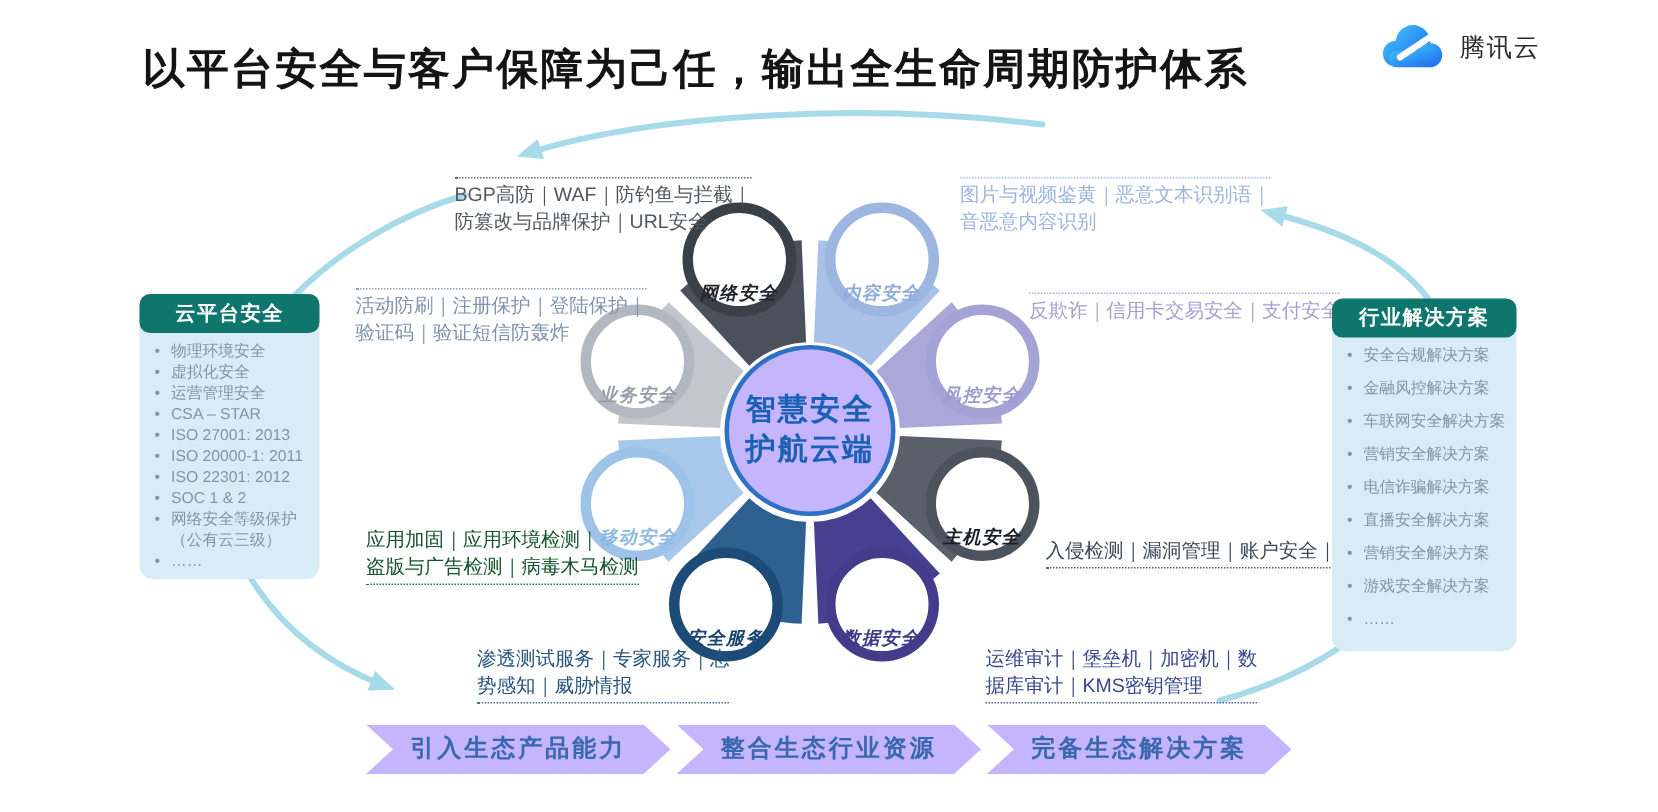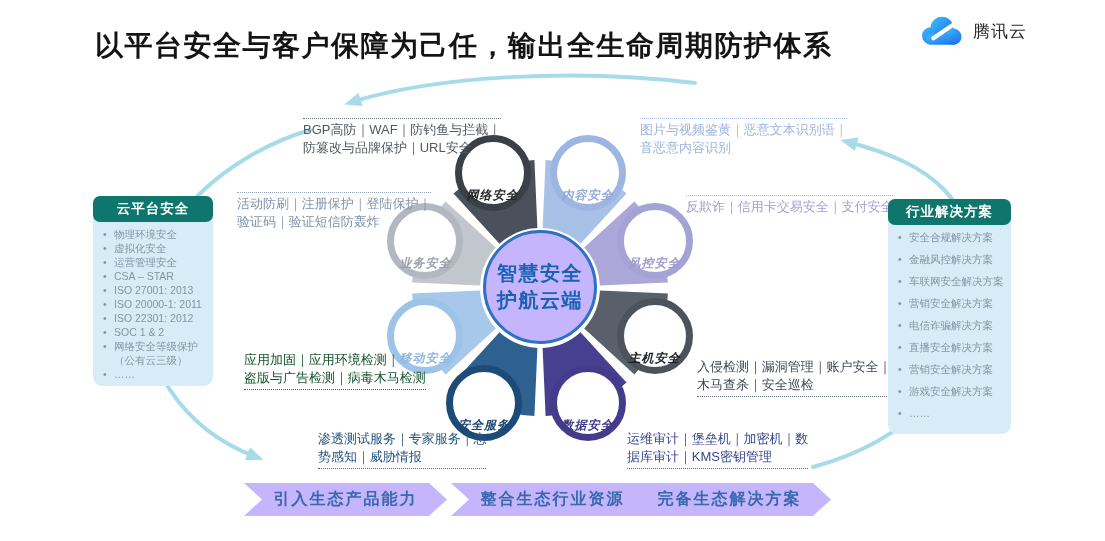--- a/index.html
+++ b/index.html
@@ -141,29 +141,28 @@
   <div class="dot"></div>
   <div>反欺诈｜信用卡交易安全｜支付安全</div>
 </div>
 <div class="note" style="left: 228px; top: 351px; color: #14532d; margin-left: 16px;">
   <div>应用加固｜应用环境检测｜</div>
   <div>盗版与广告检测｜病毒木马检测</div>
   <div class="dot"></div>
 </div>
 <div class="note" style="left: 697px; top: 358px; color: rgb(62, 73, 86);">
   <div>入侵检测｜漏洞管理｜账户安全｜</div>
-  <div>木马查杀｜安全巡检</div>
   <div class="dot"></div>
 </div>
 <div class="note" style="left: 318px; top: 430px; color: rgb(39, 84, 127);">
   <div>渗透测试服务｜专家服务｜态</div>
   <div>势感知｜威胁情报</div>
   <div class="dot"></div>
 </div>
-<div class="note" style="left: 627px; top: 430px; color: rgb(58, 70, 142);">
+<div class="note" style="left: 657px; top: 430px; color: rgb(58, 70, 142);">
   <div>运维审计｜堡垒机｜加密机｜数</div>
   <div>据库审计｜KMS密钥管理</div>
   <div class="dot"></div>
 </div>
 
 <div class="panel" style="left:93px;top:196px;width:120px;">
   <div class="panel-header">云平台安全</div>
   <ul id="left-list">
       <li>物理环境安全</li>
       <li>虚拟化安全</li>
@@ -191,15 +190,15 @@
       <li>……</li>
     </ul>
 </div>
 
 <div class="chev" style="left:244px;">
     <span>引入生态产品能力</span>
   </div>
 <div class="chev" style="left:451px;">
     <span>整合生态行业资源</span>
   </div>
-<div class="chev" style="left:628px;">
+<div class="chev" style="left:658px;">
     <span>完备生态解决方案</span>
   </div>
 
 </body></html>

